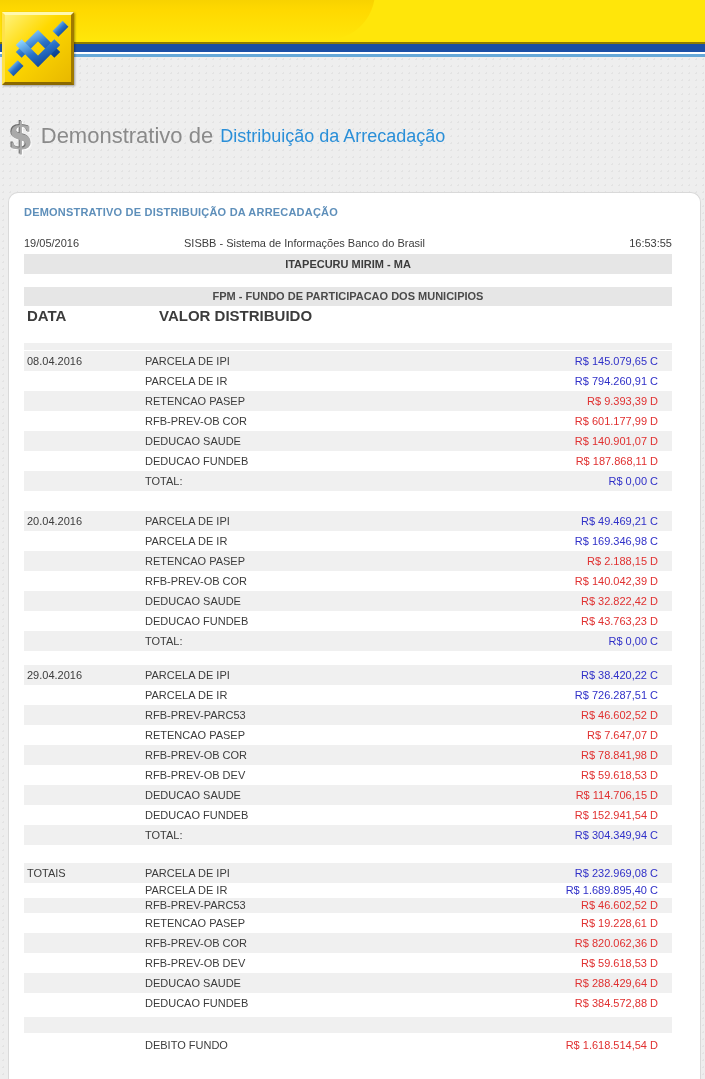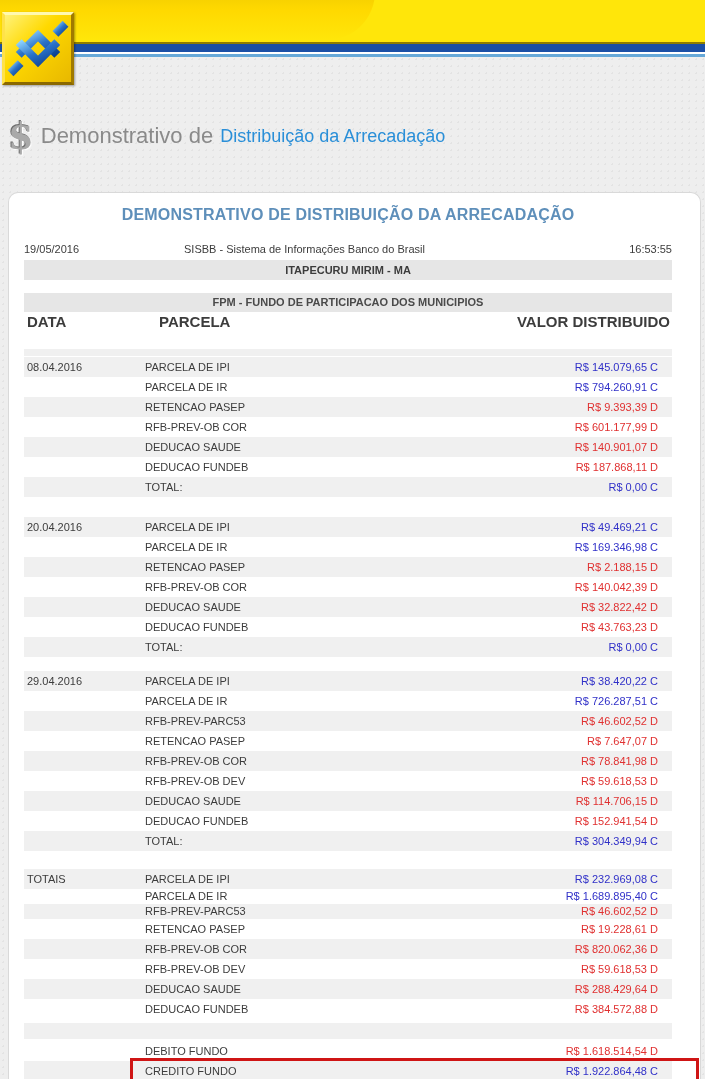--- a/index.html
+++ b/index.html
@@ -38,21 +38,21 @@
   }
   .pt-gray { font-size:22px; color:#8a8a8a; margin-right:7px; white-space:nowrap; }
   .pt-blue { font-size:18px; color:#2a8fd8; white-space:nowrap; }
   
   .panel {
     position:absolute; left:8px; top:192px; width:693px; height:900px;
     background:#ffffff; border:1px solid #d9d9d9; border-bottom:none;
     border-radius:10px 10px 0 0;
     padding:13px 28px 0 15px;
   }
-  .report-title { font-size:16px; font-weight:bold; color:#5e8fba; letter-spacing:.2px; margin-bottom:18px;text-align:center; }
+  .report-title { font-size:11px; font-weight:bold; color:#5e8fba; letter-spacing:.2px; margin-bottom:18px; }
   .info-row { display:flex; font-size:11px; color:#3c3c3c; height:15px; line-height:15px; margin-bottom:3px; }
   .info-date { width:160px; }
   .info-system { flex:1; text-align:left; }
   .info-time { width:160px; text-align:right; }
   .wide-bar {
     height:20px; line-height:20px; background:#e6e6e6; text-align:center;
     font-size:11px; font-weight:bold; color:#3c3c3c;
   }
   .muni-bar { margin-bottom:13px; }
   .fpm-bar  { height:19px; line-height:19px; color:#4a4a4a; }
@@ -124,21 +124,20 @@
     <span class="info-date">19/05/2016</span>
     <span class="info-system">SISBB - Sistema de Informações Banco do Brasil</span>
     <span class="info-time">16:53:55</span>
   </div>
 
   <div class="wide-bar muni-bar">ITAPECURU MIRIM - MA</div>
   <div class="wide-bar fpm-bar">FPM - FUNDO DE PARTICIPACAO DOS MUNICIPIOS</div>
 
   <div class="header-row">
     <span class="h-date">DATA</span>
-    <span class="h-label">PARCELA</span>
     <span class="h-value">VALOR DISTRIBUIDO</span>
   </div>
 
   <div class="pre-bar"></div>
 
   <div>
       <div class="block">
         <div class="row stripe">
           <span class="c-date">08.04.2016</span>
           <span class="c-label">PARCELA DE IPI</span>
@@ -303,20 +302,14 @@
       </div>
     </div>
 
   <div class="footer-area">
       <div class="spacer-row"></div>
       <div class="row">
         <span class="c-date"></span>
         <span class="c-label">DEBITO FUNDO</span>
         <span class="c-value debit">R$ 1.618.514,54 D</span>
       </div>
-      <div class="row f-credit">
-        <span class="c-date"></span>
-        <span class="c-label">CREDITO FUNDO</span>
-        <span class="c-value credit">R$ 1.922.864,48 C</span>
-        <div class="red-box"></div>
-      </div>
     </div>
 </div>
 
 </body></html>

